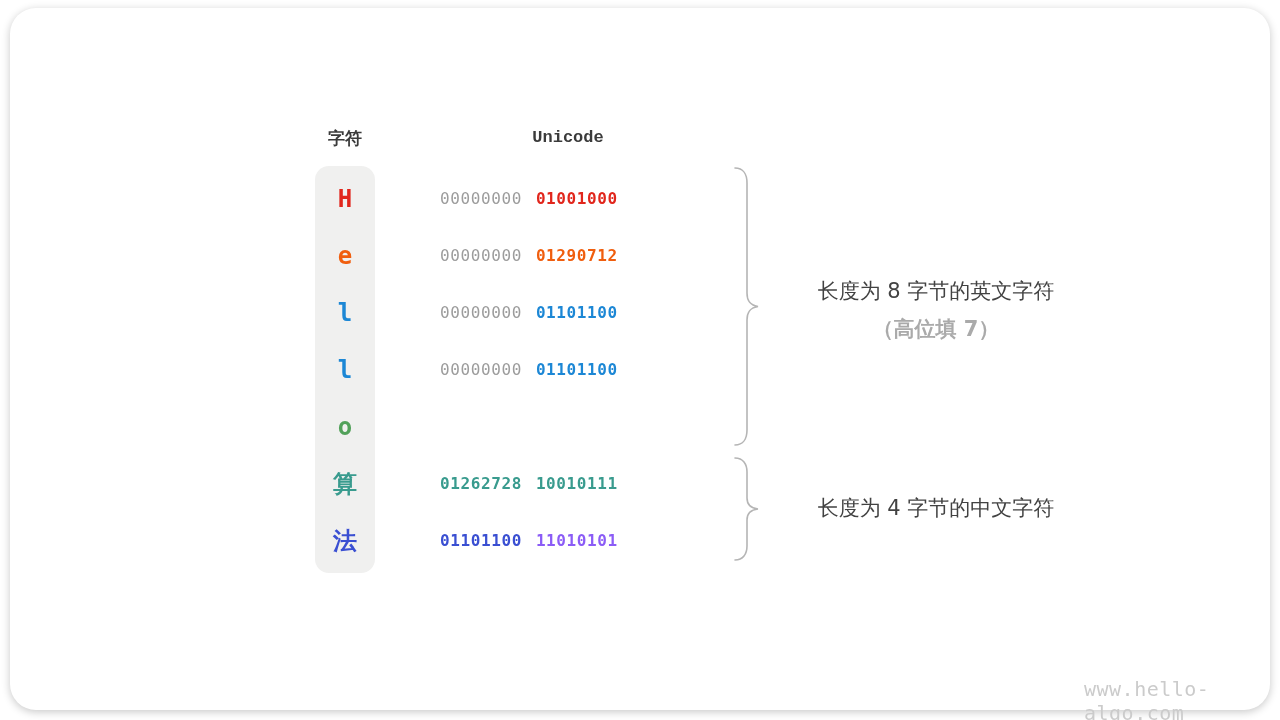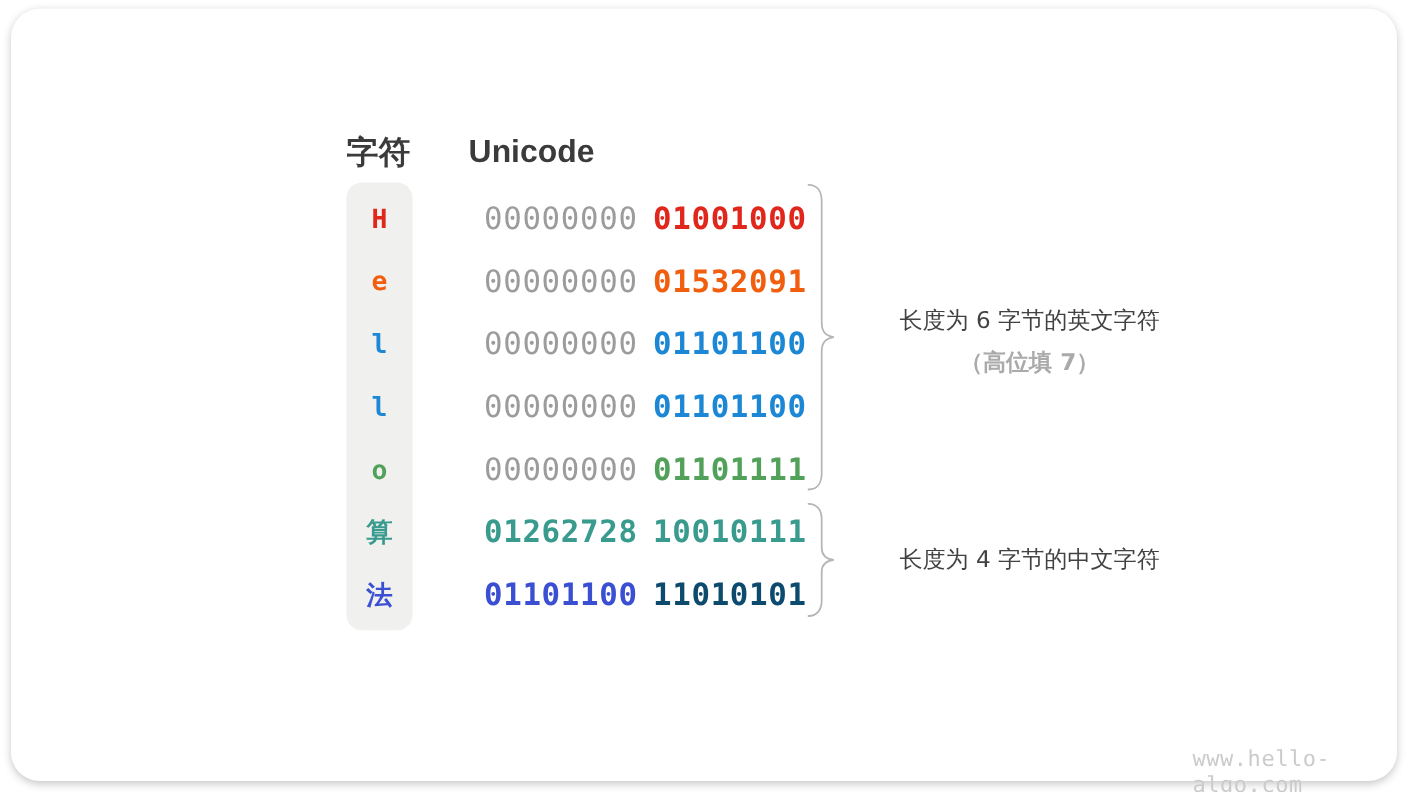--- a/index.html
+++ b/index.html
@@ -9,38 +9,38 @@
   }
   .canvas{position:relative;width:1280px;height:720px;}
   .card{
     position:absolute;left:10px;top:8px;width:1260px;height:702px;
     background:#ffffff;border-radius:26px;
     box-shadow:0 2px 8px rgba(0,0,0,0.22);
   }
   
   .col-header{
     position:absolute;top:115px;height:30px;line-height:30px;
-    font-weight:bold;font-size:29px;color:#3b3b3b;
+    font-weight:bold;font-size:17px;color:#3b3b3b;text-align:center;
   }
   .hdr-char{left:305px;width:60px;}
-  .hdr-unicode{left:416px;width:256px;font-family:Liberation Sans, sans-serif;}
+  .hdr-unicode{left:430px;width:256px;font-family:Liberation Mono, monospace;}
   
   .char-col-bg{
     position:absolute;left:305px;top:158px;width:60px;height:407px;
     background:#f0f0ef;border-radius:14px;
   }
   
   .row{position:absolute;left:0;width:100%;height:38px;}
   .cell-char{
     position:absolute;left:305px;width:60px;text-align:center;
     line-height:38px;font-size:24px;font-weight:bold;
     font-family:"DejaVu Sans Mono","DejaVu Sans",monospace;
   }
   .cell-binary{
-    position:absolute;left:430px;line-height:38px;font-size:28px;
+    position:absolute;left:430px;line-height:38px;font-size:16px;
     font-family:"DejaVu Sans Mono","Liberation Mono",monospace;
     letter-spacing:0.6px;white-space:nowrap;
   }
   .byte-high.padded{color:#9c9c9c;font-weight:normal;}
   .byte-high.full{font-weight:bold;}
   .byte-low{margin-left:14px;font-weight:bold;}
   
   .brace{position:absolute;}
   .brace svg{display:block;}
   
@@ -71,74 +71,71 @@
   <div class="row" style="top: 172px;">
     <div class="cell-char" style="color: rgb(225, 38, 28);">H</div>
     <div class="cell-binary">
       <span class="byte-high padded" style="color: rgb(156, 156, 156);">00000000</span><span class="byte-low" style="color: rgb(225, 38, 28);">01001000</span>
     </div>
   </div>
 
   <div class="row" style="top: 229px;">
     <div class="cell-char" style="color: rgb(240, 94, 14);">e</div>
     <div class="cell-binary">
-      <span class="byte-high padded" style="color: rgb(156, 156, 156);">00000000</span><span class="byte-low" style="color: rgb(240, 94, 14);">01532091</span>
+      <span class="byte-high padded" style="color: rgb(156, 156, 156);">00000000</span><span class="byte-low" style="color: rgb(240, 94, 14);">01290712</span>
     </div>
   </div>
 
   <div class="row" style="top: 286px;">
     <div class="cell-char" style="color: rgb(28, 135, 213);">l</div>
     <div class="cell-binary">
       <span class="byte-high padded" style="color: rgb(156, 156, 156);">00000000</span><span class="byte-low" style="color: rgb(28, 135, 213);">01101100</span>
     </div>
   </div>
 
   <div class="row" style="top: 343px;">
     <div class="cell-char" style="color: rgb(28, 135, 213);">l</div>
     <div class="cell-binary">
       <span class="byte-high padded" style="color: rgb(156, 156, 156);">00000000</span><span class="byte-low" style="color: rgb(28, 135, 213);">01101100</span>
     </div>
   </div>
 
   <div class="row" style="top: 400px;">
     <div class="cell-char" style="color: rgb(82, 161, 90);">o</div>
-    <div class="cell-binary">
-      <span class="byte-high padded" style="color: rgb(156, 156, 156);">00000000</span><span class="byte-low" style="color: rgb(82, 161, 90);">01101111</span>
-    </div>
   </div>
 
   <div class="row" style="top: 457px;">
     <div class="cell-char" style="color: rgb(57, 155, 142);">算</div>
     <div class="cell-binary">
       <span class="byte-high full" style="color: rgb(57, 155, 142);">01262728</span><span class="byte-low" style="color: rgb(57, 155, 142); margin-top: 42px;">10010111</span>
     </div>
   </div>
 
   <div class="row" style="top: 514px;">
     <div class="cell-char" style="color: rgb(58, 79, 210);">法</div>
     <div class="cell-binary">
-      <span class="byte-high full" style="color: rgb(58, 79, 210);">01101100</span><span class="byte-low" style="color: #0c4a6e;">11010101</span>
+      <span class="byte-high full" style="color: rgb(58, 79, 210);">01101100</span><span class="byte-low" style="color: #8b5cf6;">11010101</span>
     </div>
   </div>
 </div>
 
     <div class="brace" style="left:723px;top:158px;">
       <svg width="28" height="281" viewBox="0 0 28 281" fill="none">
         <path d="M 2 2 C 10 2 14 8 14 17 L 14 127 C 14 134 16 139 25 140.5 C 16 142 14 147 14 154 L 14 264 C 14 273 10 279 2 279" stroke="#b5b5b5" stroke-width="1.6" stroke-linecap="round" fill="none"></path>
       </svg>
     </div>
 
     <div class="brace" style="left:723px;top:448px;">
       <svg width="28" height="106" viewBox="0 0 28 106" fill="none">
         <path d="M 2 2 C 10 2 14 8 14 16 L 14 42 C 14 47 16 52 25 53 C 16 54 14 59 14 64 L 14 90 C 14 98 10 104 2 104" stroke="#b5b5b5" stroke-width="1.6" stroke-linecap="round" fill="none"></path>
       </svg>
     </div>
 
     <div class="annotation" style="top:264px;">
-      <div>长度为 6 字节的英文字符</div>
+      <div>长度为 8 字节的英文字符</div>
       <div class="sub">（高位填 7）</div>
     </div>
 
     <div class="annotation" style="top:481px;">
       <div>长度为 4 字节的中文字符</div>
     </div>
 
     <div class="watermark">www.hello-algo.com</div>
   </div>
 </div>

